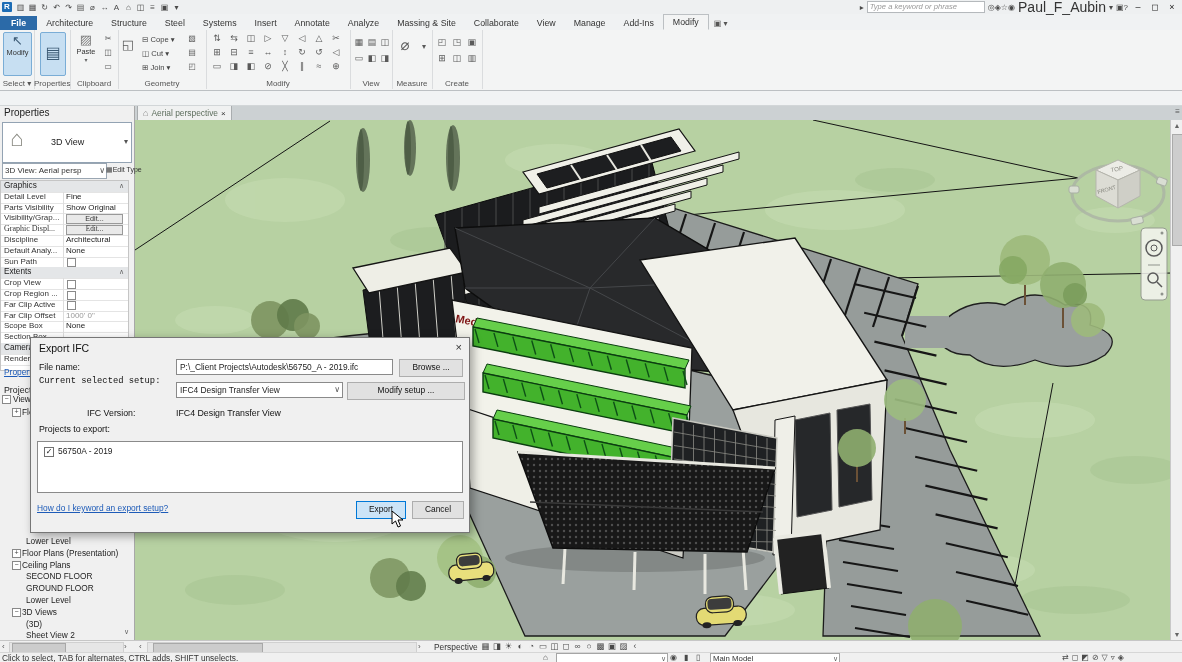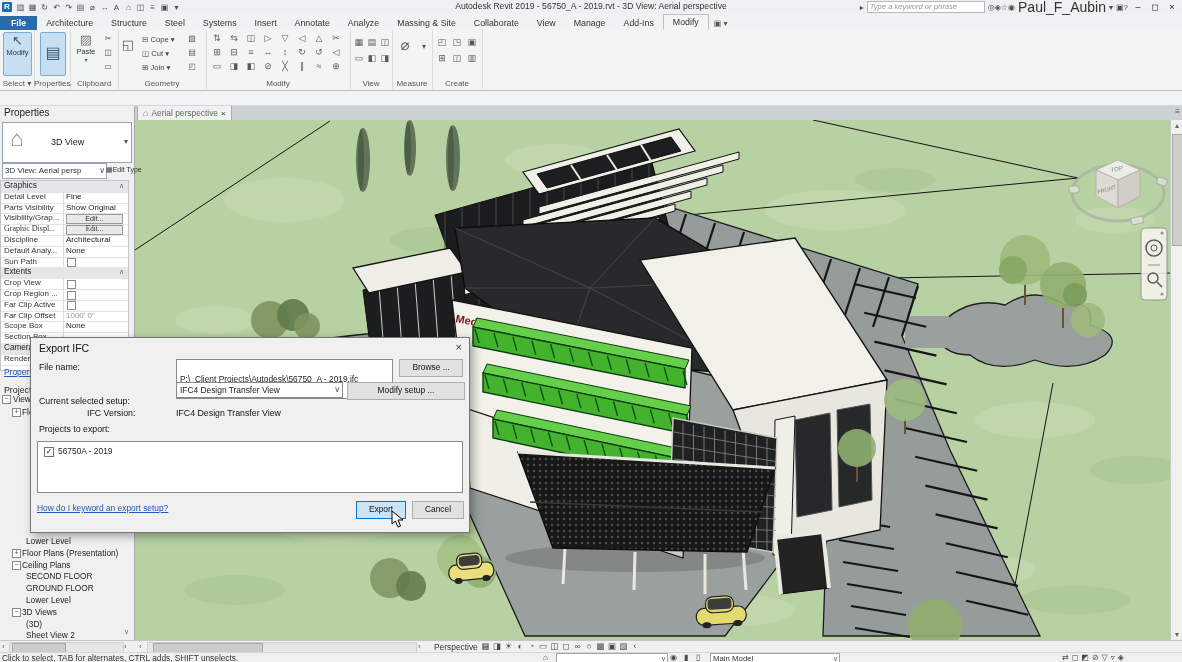--- a/index.html
+++ b/index.html
@@ -89,21 +89,21 @@
   #status-hint{position:absolute;left:2px;top:0px;white-space:nowrap;}
   .st-combo{position:absolute;top:0px;height:9px;background:#fff;border:1px solid #a5a5a5;font-size:7.8px;line-height:9px;padding-left:2px;}
   .st-combo .dd{position:absolute;right:1px;top:0;font-size:7px;color:#666;}
   #status-icons-right{position:absolute;left:1062px;top:0;display:flex;gap:3px;}
   #status-icons-right .icon{font-size:8px;}
   
   #dialog{left:30px;top:337px;width:438px;height:194px;background:#f0f0f0;border:1px solid #767676;box-shadow:3px 3px 9px rgba(0,0,0,.35);z-index:40;font-size:8.8px;color:#111;}
   #dlg-title{position:absolute;left:8px;top:4px;font-size:10.5px;color:#111;}
   #dlg-close{position:absolute;right:7px;top:3px;font-size:11px;color:#333;}
   .dlg-label{position:absolute;left:8px;font-size:8.8px;color:#111;}
-  .dlg-input{position:absolute;background:#fff;border:1px solid #8a8a8a;font-size:8.4px;line-height:14px;padding:12px 3px;white-space:nowrap;overflow:hidden;color:#222;}
+  .dlg-input{position:absolute;background:#fff;border:1px solid #8a8a8a;font-size:8.4px;line-height:14px;padding:0 3px;white-space:nowrap;overflow:hidden;color:#222;}
   .dlg-btn{position:absolute;background:#e1e1e1;border:1px solid #adadad;text-align:center;font-size:8.4px;color:#111;}
   .dlg-select{position:absolute;background:#fff;border:1px solid #8a8a8a;font-size:8.4px;line-height:14px;padding:0 3px;color:#222;}
   .dlg-select .dd{position:absolute;right:2px;top:0;font-size:8px;color:#555;}
   #dlg-listbox{position:absolute;left:6px;top:103px;width:424px;height:50px;background:#fff;border:1px solid #8a8a8a;}
   #dlg-check{position:absolute;left:6px;top:5px;width:8px;height:8px;background:#fff;border:1px solid #707070;font-size:8px;line-height:8px;text-align:center;color:#111;}
   #dlg-item{position:absolute;left:20px;top:4px;font-size:8.4px;color:#222;}
   #dlg-help{position:absolute;left:6px;top:165px;font-size:8.4px;color:#1d5bb8;text-decoration:underline;}
   #export-btn{left:325px;top:163px;width:48px;height:16px;background:#cce4f7;border:1px solid #0078d7;line-height:14px;}
   #cancel-btn{left:381px;top:163px;width:50px;height:16px;line-height:14px;}
   .browse{left:368px;top:21px;width:62px;height:16px;line-height:14px;}
@@ -125,21 +125,20 @@
       <span class="icon">▤</span>
       <span class="icon">⌀</span>
       <span class="icon">↔</span>
       <span class="icon">A</span>
       <span class="icon">⌂</span>
       <span class="icon">◫</span>
       <span class="icon">≡</span>
       <span class="icon">▣</span>
       <span class="icon">▾</span>
     </div>
-  <div id="win-title">Autodesk Revit 2019 - 56750_A - 2019.rvt - 3D View: Aerial perspective</div>
   <div id="infocenter">
     <span class="icon">▸</span>
     <div id="search-box">Type a keyword or phrase</div>
     <span id="ic-icons"><span class="icon">◎</span><span class="icon">◈</span><span class="icon">☆</span><span class="icon">◉</span></span>
     <span id="user-name">Paul_F_Aubin</span>
     <span class="icon">▾</span>
     <span id="ic-icons2"><span class="icon">▣</span><span class="icon">?</span></span>
     <span class="winbtn">–</span>
     <span class="winbtn">◻</span>
     <span class="winbtn">×</span>
@@ -773,21 +772,21 @@
       <span class="icon">◈</span>
     </div>
 </div>
 
 <div id="dialog" class="abs">
   <div id="dlg-title">Export IFC</div>
   <div id="dlg-close">×</div>
   <div class="dlg-label" style="top:24px;">File name:</div>
   <div class="dlg-input" style="left:145px;top:21px;width:209px;height:14px;">P:\_Client Projects\Autodesk\56750_A - 2019.ifc</div>
   <div class="dlg-btn browse">Browse ...</div>
-  <div class="dlg-label" style="top:58px;">Current selected setup:</div>
+  <div class="dlg-label" style="top:38px;font-family:Liberation Mono, monospace;">Current selected setup:</div>
   <div class="dlg-select" style="left:145px;top:44px;width:159px;height:14px;"><span>IFC4 Design Transfer View</span><span class="dd">∨</span></div>
   <div class="dlg-btn modsetup">Modify setup ...</div>
   <div class="dlg-label" style="top:70px;margin-left:48px;">IFC Version:</div>
   <div class="dlg-label" style="left:145px;top:70px;">IFC4 Design Transfer View</div>
   <div class="dlg-label" style="top:86px;">Projects to export:</div>
   <div id="dlg-listbox">
     <div id="dlg-check">✓</div>
     <div id="dlg-item">56750A - 2019</div>
   </div>
   <div id="dlg-help">How do I keyword an export setup?</div>

